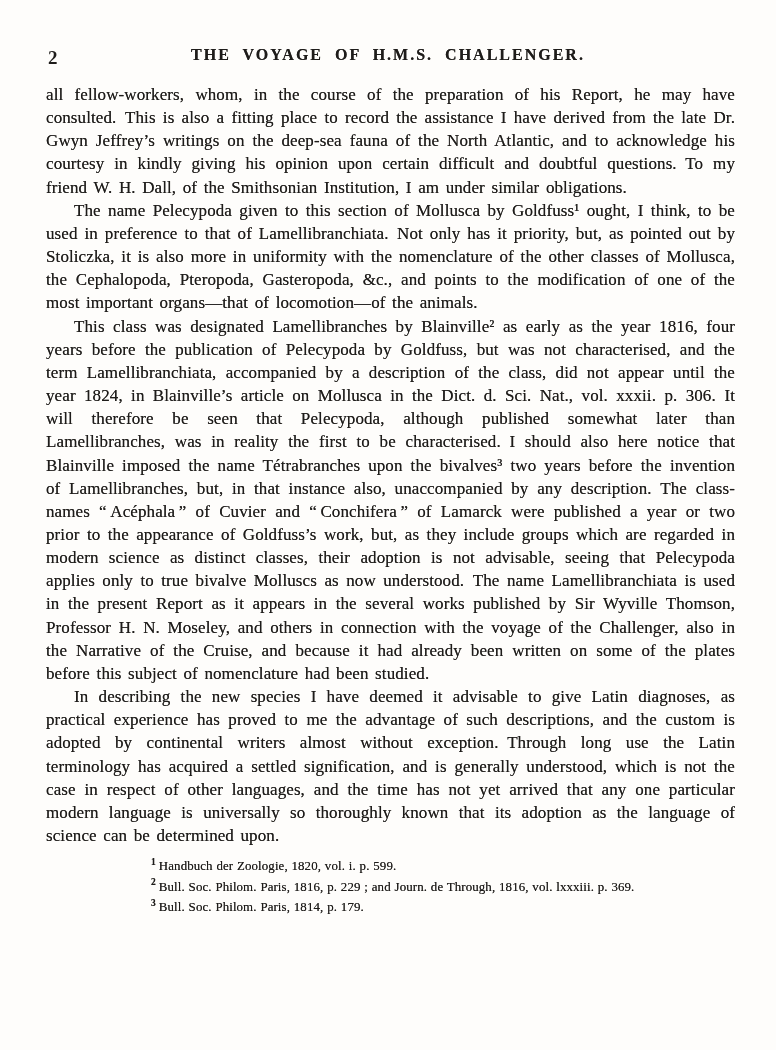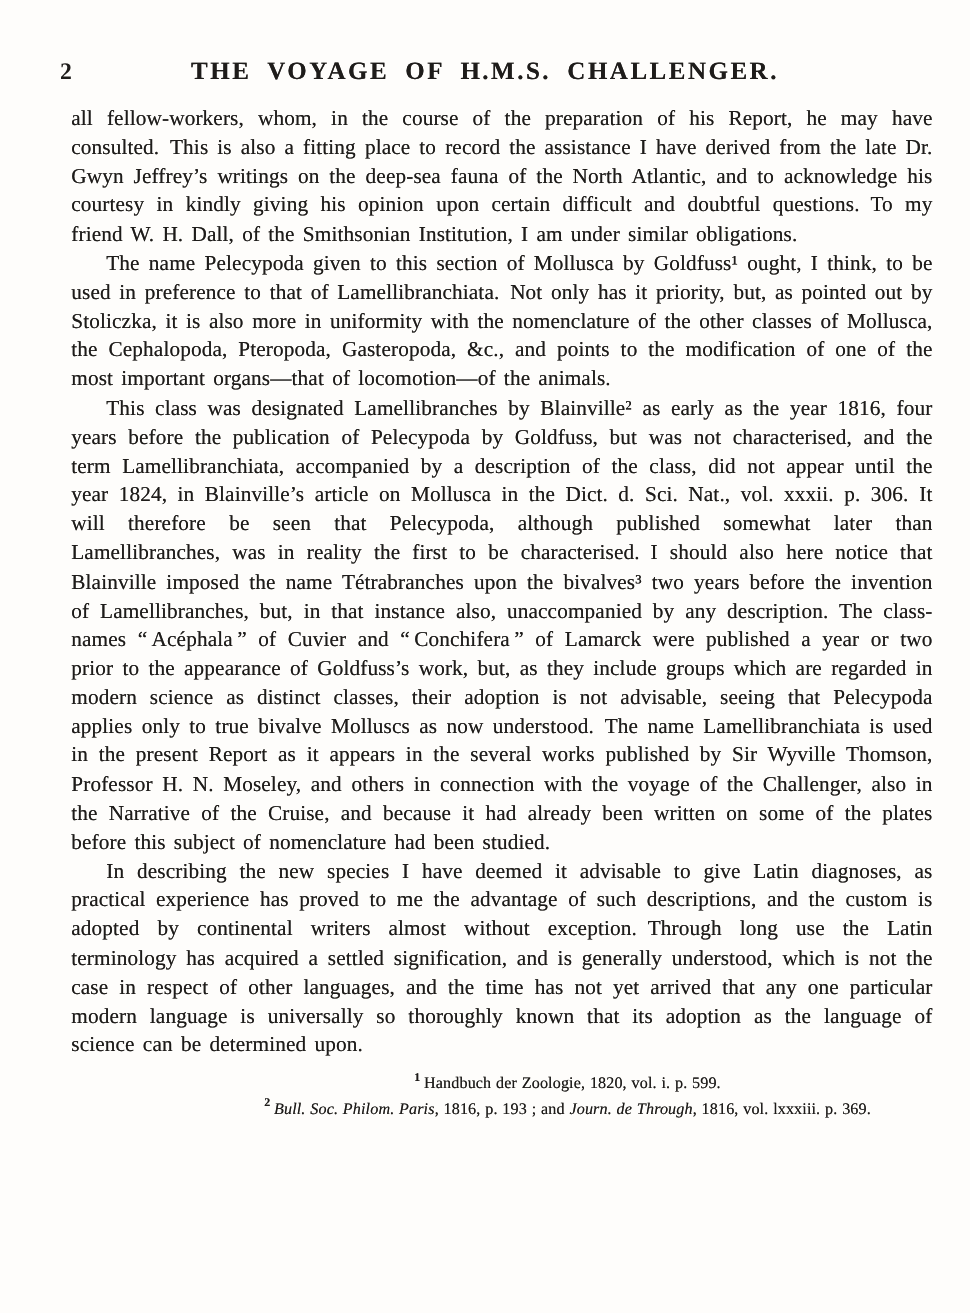--- a/index.html
+++ b/index.html
@@ -11,43 +11,42 @@
     font-family:"Liberation Serif", "DejaVu Serif", serif;
     color:#1e1c1a;
   }
   .header { position:absolute; top:46px; left:0; right:0; height:24px; }
   .page-num {
     position:absolute; left:48px; top:1px;
     font-size:19px; font-weight:bold;
   }
   .running-title {
     text-align:center;
-    font-size:20px; font-weight:bold;
+    font-size:16px; font-weight:bold;
     letter-spacing:2px; word-spacing:6px;
     text-shadow:0 0 0.4px rgba(30,28,26,0.8);
   }
   .text-block {
     position:absolute; top:83px; left:46px; width:689px;
     font-size:17px; line-height:23.15px;
     text-align:justify;
     word-spacing:2.2px; letter-spacing:0.1px;
     text-shadow:0 0 0.45px rgba(30,28,26,0.75);
-    margin-left:11px;
   }
   p.para { margin:0; }
   p.para.indent { text-indent:28px; }
   .footnotes {
     margin-top:9px;
     padding-left:105px;
     font-size:12.9px; line-height:20.5px;
     text-align:left; word-spacing:0.5px;
   }
-  .footnote { white-space:nowrap;text-align:center; }
+  .footnote { white-space:nowrap; }
   .fn-marker { font-size:9.5px; vertical-align:super; line-height:0; margin-right:3px; font-weight:bold; }
-  .it { font-style:italic; }
+  .it { }
 </style>
 </head>
 <body>
 
 <div class="page">
 
   <div class="header">
     <span class="page-num">2</span>
     <div class="running-title">THE VOYAGE OF H.M.S. CHALLENGER.</div>
   </div>
@@ -56,18 +55,21 @@
     <p class="para">all fellow-workers, whom, in the course of the preparation of his Report, he may have consulted. This is also a fitting place to record the assistance I have derived from the late Dr. Gwyn Jeffrey’s writings on the deep-sea fauna of the North Atlantic, and to acknowledge his courtesy in kindly giving his opinion upon certain difficult and doubtful questions. To my friend W. H. Dall, of the Smithsonian Institution, I am under similar obligations.</p>
     <p class="para indent">The name Pelecypoda given to this section of Mollusca by Goldfuss¹ ought, I think, to be used in preference to that of Lamellibranchiata. Not only has it priority, but, as pointed out by Stoliczka, it is also more in uniformity with the nomenclature of the other classes of Mollusca, the Cephalopoda, Pteropoda, Gasteropoda, &amp;c., and points to the modification of one of the most important organs—that of locomotion—of the animals.</p>
     <p class="para indent">This class was designated Lamellibranches by Blainville² as early as the year 1816, four years before the publication of Pelecypoda by Goldfuss, but was not characterised, and the term Lamellibranchiata, accompanied by a description of the class, did not appear until the year 1824, in Blainville’s article on Mollusca in the Dict. d. Sci. Nat., vol. xxxii. p. 306. It will therefore be seen that Pelecypoda, although published somewhat later than Lamellibranches, was in reality the first to be characterised. I should also here notice that Blainville imposed the name Tétrabranches upon the bivalves³ two years before the invention of Lamellibranches, but, in that instance also, unaccompanied by any description. The class-names “ Acéphala ” of Cuvier and “ Conchifera ” of Lamarck were published a year or two prior to the appearance of Goldfuss’s work, but, as they include groups which are regarded in modern science as distinct classes, their adoption is not advisable, seeing that Pelecypoda applies only to true bivalve Molluscs as now understood. The name Lamellibranchiata is used in the present Report as it appears in the several works published by Sir Wyville Thomson, Professor H. N. Moseley, and others in connection with the voyage of the Challenger, also in the Narrative of the Cruise, and because it had already been written on some of the plates before this subject of nomenclature had been studied.</p>
     <p class="para indent">In describing the new species I have deemed it advisable to give Latin diagnoses, as practical experience has proved to me the advantage of such descriptions, and the custom is adopted by continental writers almost without exception. Through long use the Latin terminology has acquired a settled signification, and is generally understood, which is not the case in respect of other languages, and the time has not yet arrived that any one particular modern language is universally so thoroughly known that its adoption as the language of science can be determined upon.</p>
 
     <div class="footnotes">
       <div class="footnote">
         <sup class="fn-marker">1</sup><span>Handbuch der Zoologie, 1820, vol. i. p. 599.</span>
       </div>
       <div class="footnote">
-        <sup class="fn-marker">2</sup><span class="it">Bull. Soc. Philom. Paris</span><span>, 1816, p. 193 ; and </span><span class="it">Journ. de Through</span><span>, 1816, vol. lxxxiii. p. 369.</span>
+        <sup class="fn-marker">2</sup><span class="it">Bull. Soc. Philom. Paris</span><span>, 1816, p. 229 ; and </span><span class="it">Journ. de Through</span><span>, 1816, vol. lxxxiii. p. 369.</span>
+      </div>
+      <div class="footnote">
+        <sup class="fn-marker">3</sup><span class="it">Bull. Soc. Philom. Paris</span><span>, 1814, p. 179.</span>
       </div>
     </div>
   </div>
 
 </div>
 
 </body></html>

